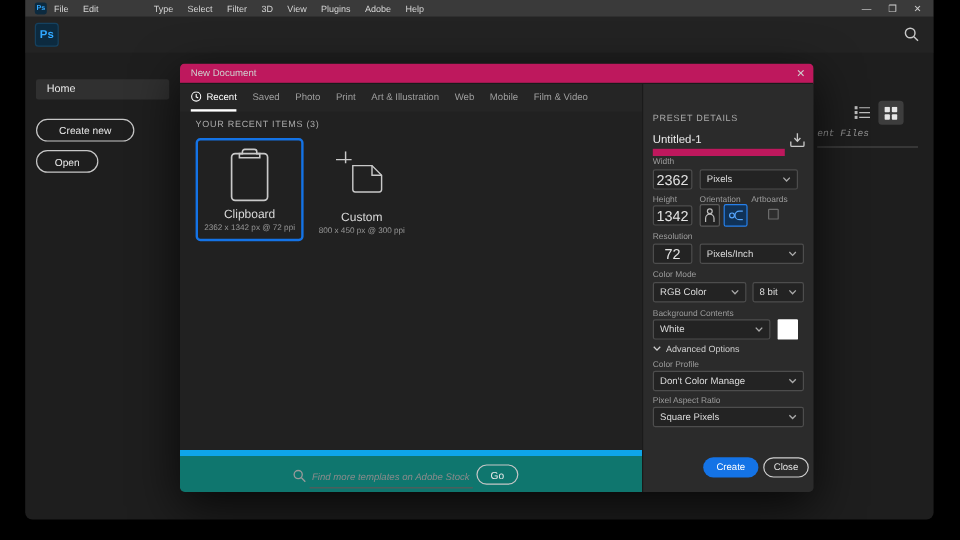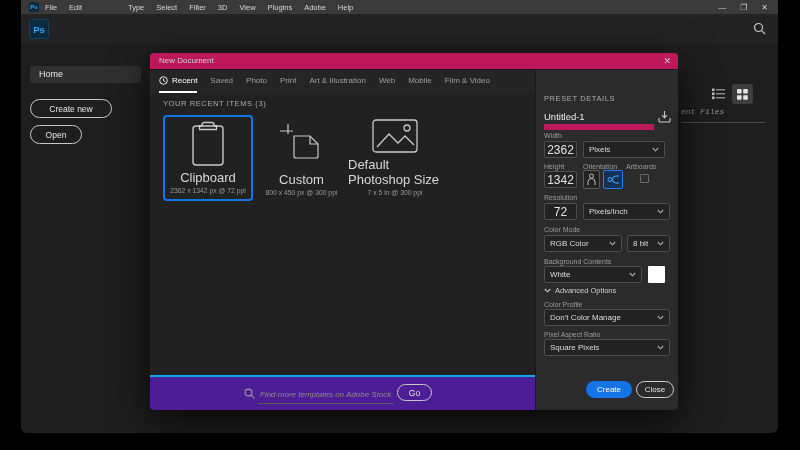--- a/index.html
+++ b/index.html
@@ -38,25 +38,25 @@
   .dlg-close{position:absolute;right:7px;top:0;line-height:16px;font-size:9px;color:#cfcfcf;cursor:default;}
   .tabbar{position:absolute;left:0;top:17px;width:385px;height:23px;background:#252525;display:flex;
           align-items:stretch;padding-left:9px;gap:13px;}
   .tab{display:flex;align-items:center;gap:4px;font-size:8px;color:#9f9f9f;
        border-bottom:2px solid transparent;box-sizing:border-box;cursor:default;white-space:nowrap;}
   .tab.active{color:#ffffff;border-bottom-color:#ffffff;}
   .sec-hd{position:absolute;font-size:7.5px;letter-spacing:.6px;color:#ababab;}
   .card{position:absolute;top:62px;height:86px;border-radius:4px;box-sizing:border-box;
         display:flex;flex-direction:column;align-items:center;justify-content:flex-end;padding-bottom:5px;}
   .card.selected{border:2px solid #1473e6;}
-  .card .nm{font-size:13px;color:#d8d8d8;margin-bottom:2px;}
+  .card .nm{font-size:10px;color:#d8d8d8;margin-bottom:2px;}
   .card .sp{font-size:6.8px;color:#979797;}
   .card .ic{flex:1;display:flex;align-items:center;justify-content:center;}
-  .dlg-foot{position:absolute;left:0;top:322px;width:385px;height:35px;background:#4c1d95;
-            border-top:2px solid #0ea5e9;box-sizing:border-box;}
+  .dlg-foot{position:absolute;left:0;top:322px;width:385px;height:35px;background:#0f766e;
+            border-top:5px solid #0ea5e9;box-sizing:border-box;}
   .stock-input{position:absolute;left:108px;top:8px;width:132px;height:16px;background:transparent;border:none;
                border-bottom:1px solid #5a5a5a;color:#c9c9c9;font-size:8px;font-family:inherit;outline:none;}
   .stock-input::placeholder{font-style:italic;color:#8b8b8b;}
   .go-btn{position:absolute;left:247px;top:7px;width:35px;height:17px;}
   
   .panel{position:absolute;left:385px;top:17px;width:143px;height:340px;background:#2b2b2b;
          border-left:1px solid #1a1a1a;box-sizing:border-box;}
   .lbl{position:absolute;font-size:7px;color:#9c9c9c;white-space:nowrap;}
   .inp{position:absolute;height:17px;width:33px;background:#232323;border:1px solid #4d4d4d;border-radius:2px;
        font-size:12px;color:#e3e3e3;text-align:center;box-sizing:border-box;font-family:inherit;padding:0;outline:none;}
@@ -204,33 +204,20 @@
               <line x1="0" y1="7" x2="13" y2="7"></line>
               <path d="M14 12 h16 l8 8 v12 a2 2 0 0 1 -2 2 H16 a2 2 0 0 1 -2-2 Z"></path>
               <path d="M30 12 v8 h8"></path>
             </g>
           </svg>
       </div>
       <div class="nm">Custom</div>
       <div class="sp">800 x 450 px @ 300 ppi</div>
     </div>
 
-    <div class="card" style="left:198px;width:94px">
-      <div class="ic">
-        <svg width="46" height="34" viewBox="0 0 46 34">
-            <g stroke="#c9c9c9" stroke-width="1.3" fill="none">
-              <rect x="1" y="1" width="44" height="32" rx="3"></rect>
-              <circle cx="35" cy="9" r="3"></circle>
-              <polyline points="5,28 17,15 26,24 33,17 42,26"></polyline>
-            </g>
-          </svg>
-      </div>
-      <div class="nm">Default Photoshop Size</div>
-      <div class="sp">7 x 5 in @ 300 ppi</div>
-    </div>
 
     <div class="dlg-foot">
       <span class="abs" style="left:94px;top:11px">
         <svg width="11" height="11" viewBox="0 0 11 11">
             <circle cx="4.5" cy="4.5" r="3.4" fill="none" stroke="#9a9a9a" stroke-width="1.1"></circle>
             <line x1="7.2" y1="7.2" x2="10.4" y2="10.4" stroke="#9a9a9a" stroke-width="1.1"></line>
           </svg>
       </span>
       <input class="stock-input" placeholder="Find more templates on Adobe Stock" style="">
       <button class="pill-btn go-btn">Go</button>

